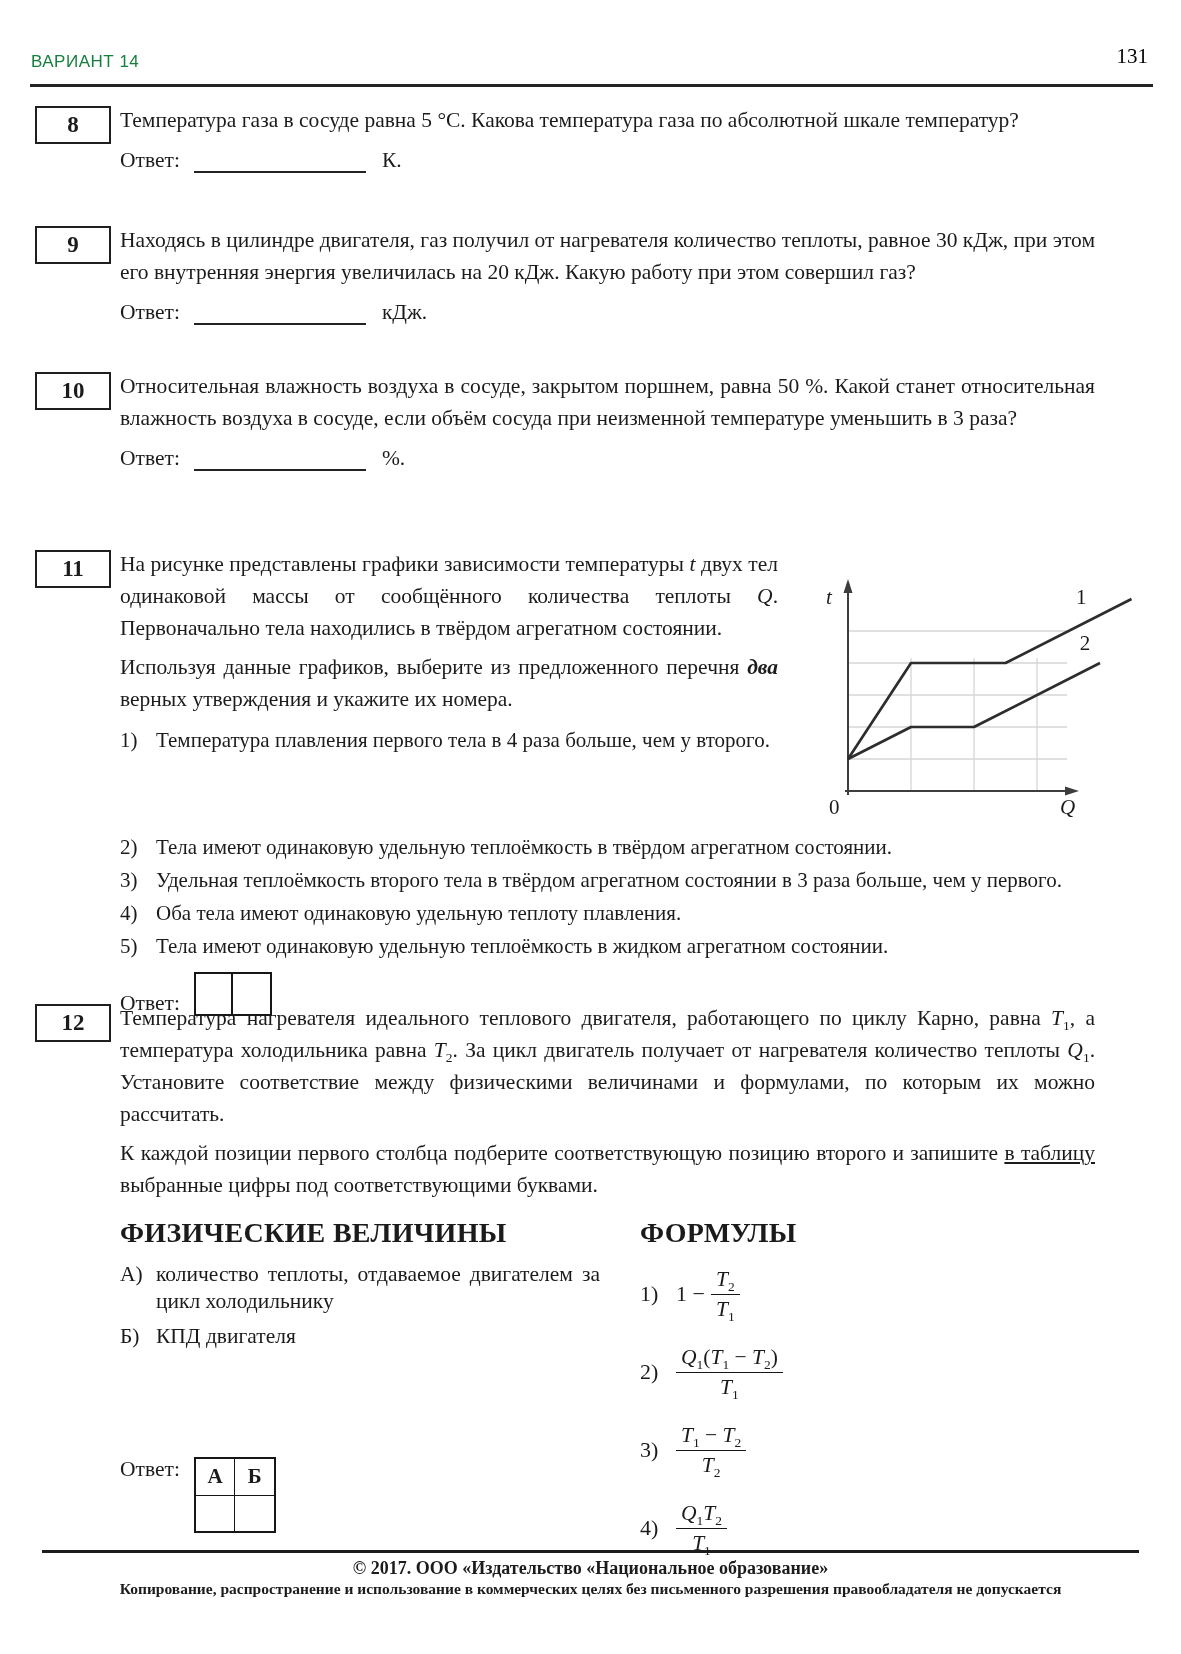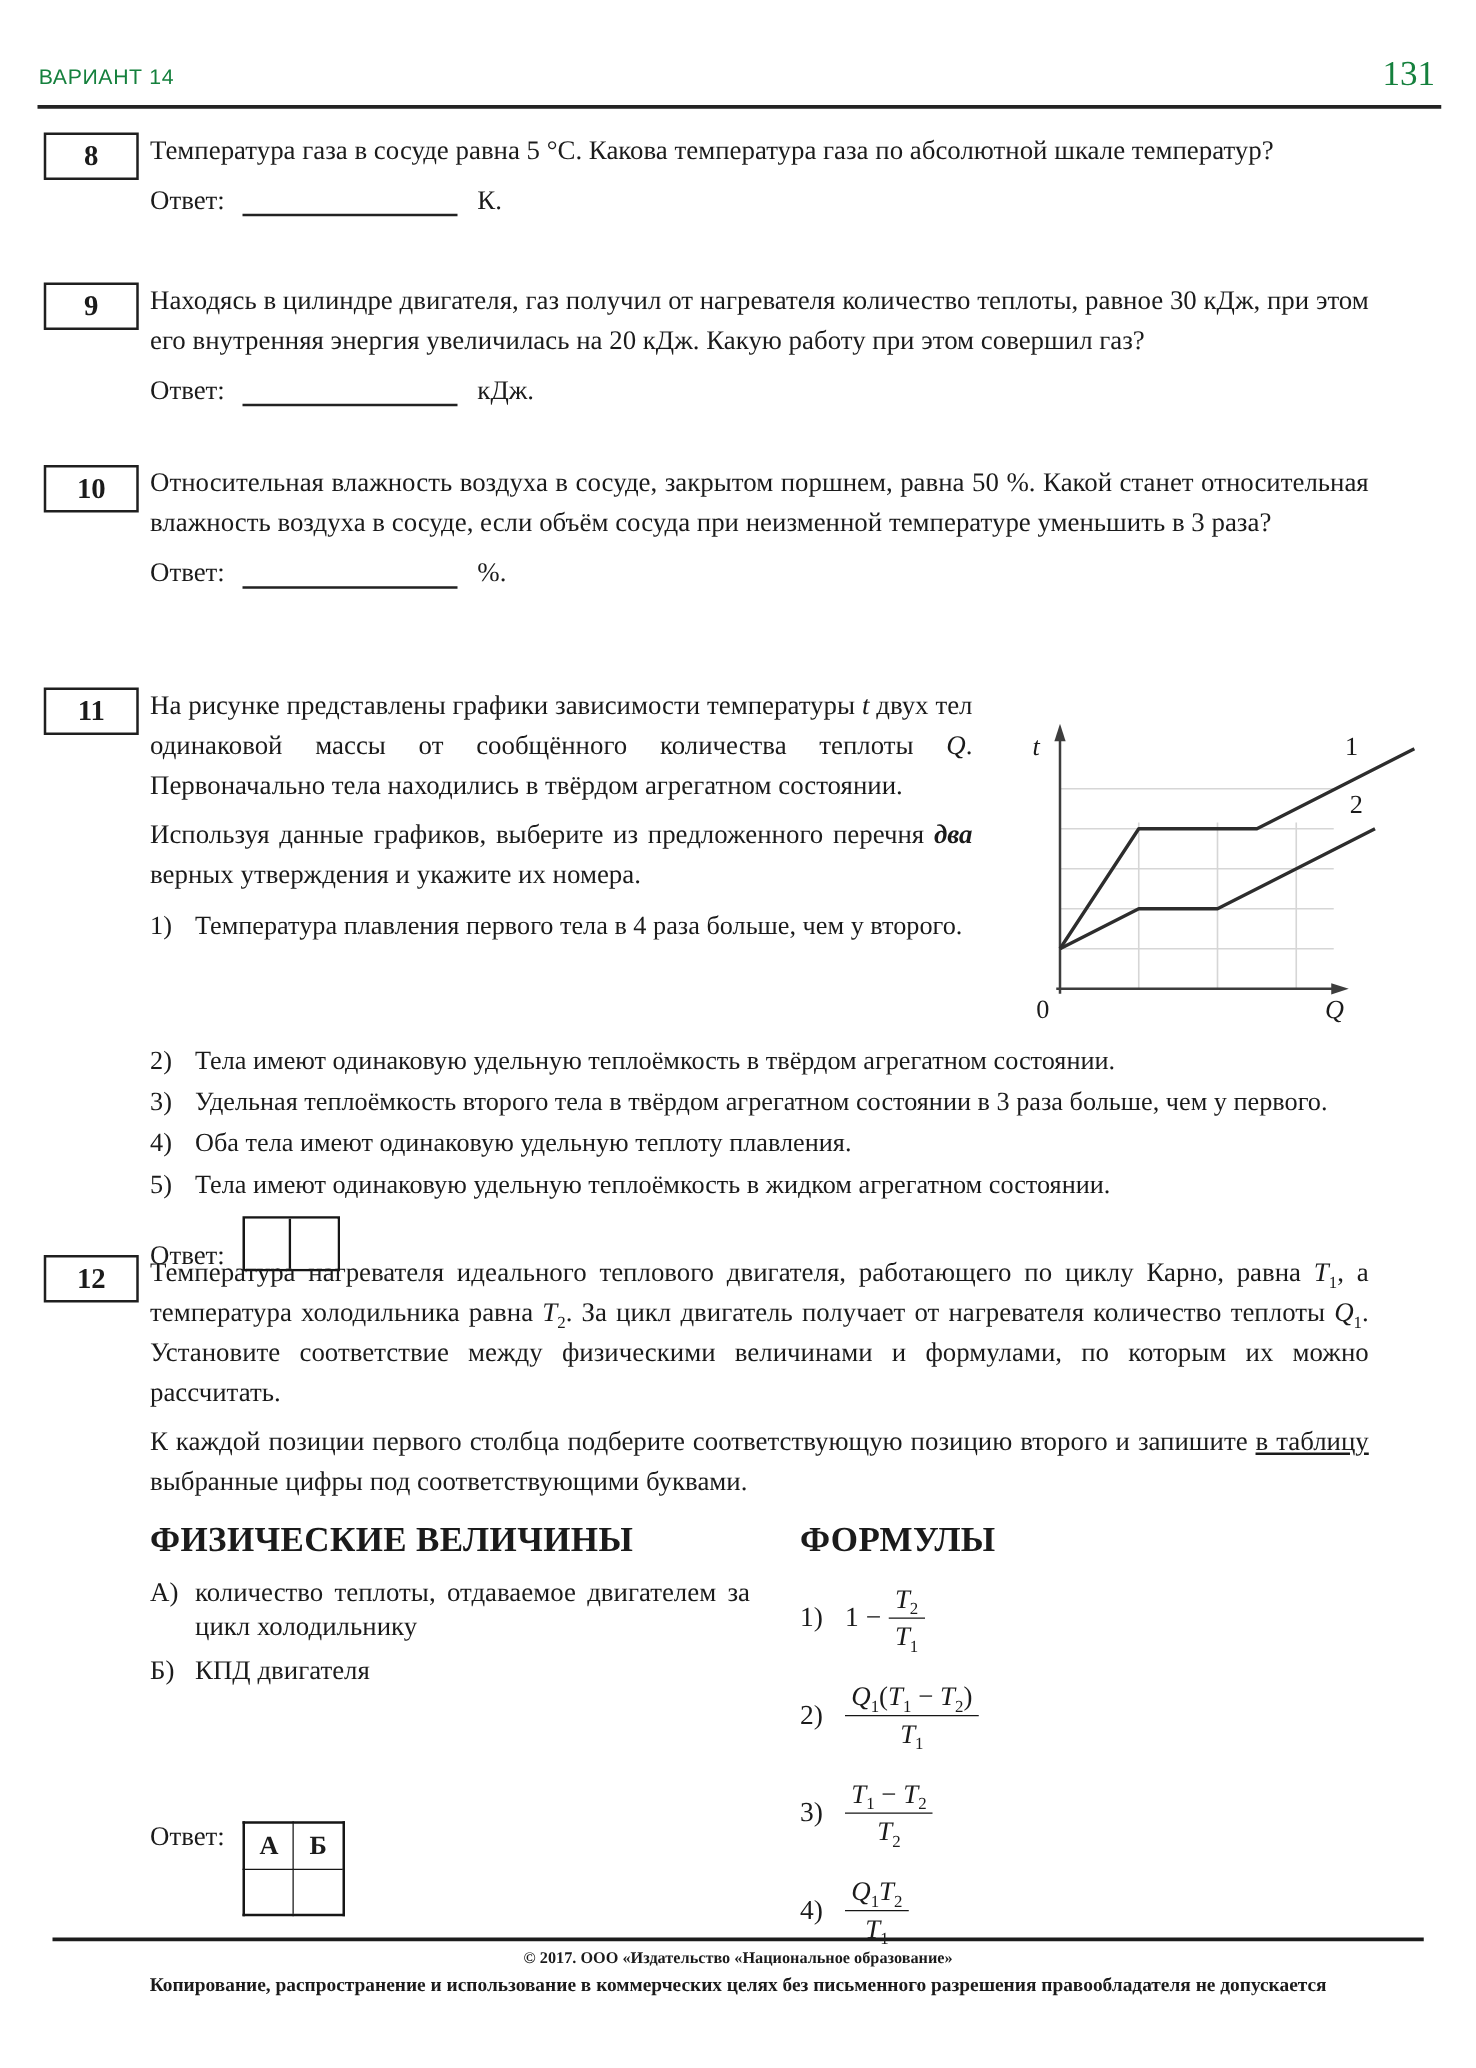--- a/index.html
+++ b/index.html
@@ -11,21 +11,21 @@
     overflow:hidden;
   }
   
   .hdr-variant {
     position:absolute; left:31px; top:52px;
     font-family:"Liberation Sans", sans-serif;
     font-size:17px; letter-spacing:.5px; color:#15803d;
   }
   .hdr-pagenum {
     position:absolute; right:33px; top:44px;
-    font-size:28px; color:#15803d;
+    font-size:21px; color:#000000;
   }
   .hdr-rule { position:absolute; left:30px; right:28px; top:84px; height:3px; background:#232323; }
 
   
   .question { position:absolute; left:35px; right:86px; }
   .qnum {
     position:absolute; left:0; top:2px; width:76px; height:38px;
     border:2.5px solid #1f1f1f; background:#fff;
     display:flex; align-items:center; justify-content:center;
     font-size:23px; font-weight:bold;
@@ -89,21 +89,21 @@
   
   .answer-row--table { position:absolute; left:0; top:240px; align-items:flex-start; margin-top:0; }
   .grid-table { border-collapse:collapse; border:2.5px solid #161616; }
   .grid-table td { width:40px; height:37px; border:1.8px solid #161616; text-align:center; font-size:21px; font-weight:bold; font-family:"Liberation Serif", serif; }
 
   .underlined { text-decoration:underline; }
   .bold-italic { font-weight:bold; font-style:italic; }
 
   
   .footer-rule { position:absolute; left:42px; right:42px; top:1550px; height:3px; background:#1c1c1c; }
-  .footer-line1 { position:absolute; left:0; right:0; top:1558px; text-align:center; font-size:13px; font-weight:bold; }
+  .footer-line1 { position:absolute; left:0; right:0; top:1558px; text-align:center; font-size:18px; font-weight:bold; }
   .footer-line2 { position:absolute; left:0; right:0; top:1580px; text-align:center; font-size:15.5px; font-weight:bold; }
 </style>
 </head>
 <body>
 
 <div class="page">
 
   <div class="hdr-variant">ВАРИАНТ 14</div>
   <div class="hdr-pagenum">131</div>
   <div class="hdr-rule"></div>

